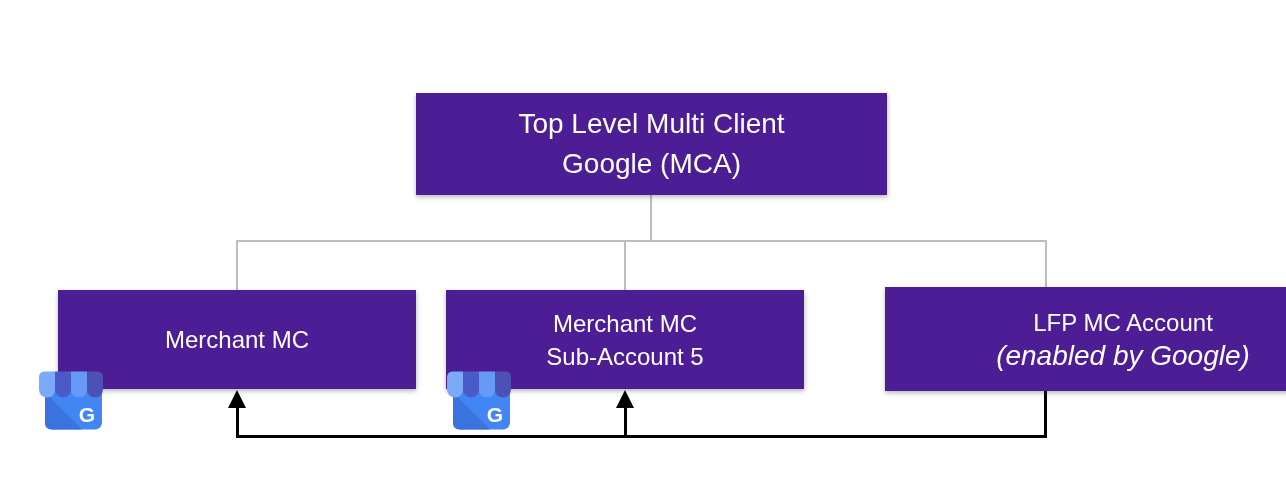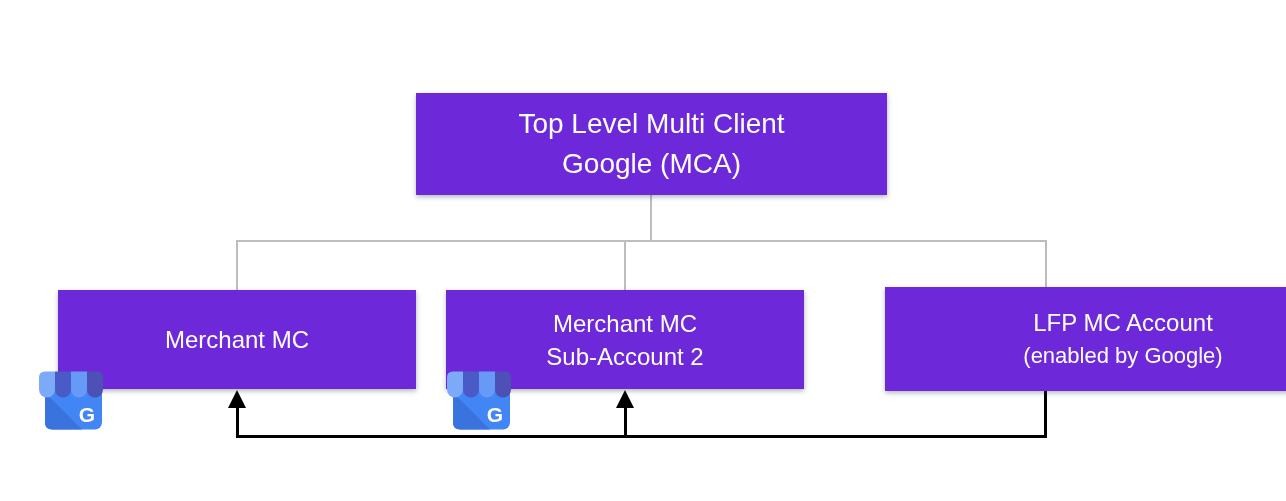--- a/index.html
+++ b/index.html
@@ -10,36 +10,36 @@
     position: relative;
     width: 1286px;
     height: 501px;
     background: #ffffff;
     overflow: hidden;
   }
 
   
   .box {
     position: absolute;
-    background: #6d28d9;
+    background: #4c1d95;
     color: #ffffff;
     display: flex;
     flex-direction: column;
     align-items: center;
     justify-content: center;
     text-align: center;
     box-shadow: 0 2px 4px rgba(60,64,67,0.28), 1px 2px 6px rgba(60,64,67,0.12);
   }
   .box .l1, .box .l2 { white-space: nowrap; }
 
   .box-top  { left: 416px; top: 93px;  width: 471px; height: 102px; font-size: 28px; line-height: 40px; }
   .box-sub1 { left: 58px;  top: 290px; width: 358px; height: 99px;  font-size: 24px; line-height: 33px; }
   .box-sub2 { left: 446px; top: 290px; width: 358px; height: 99px;  font-size: 24px; line-height: 33px; }
   .box-lfp  { left: 885px; top: 287px; width: 476px; height: 104px; font-size: 24px; line-height: 33px; }
-  .box-lfp .l2 { font-size: 22px; }
+  .box-lfp .l2 { font-size: 28px; font-style: italic; }
 
   
   .gline { position: absolute; background: #BDBDBD; }
   .g-stem   { left: 650px;  top: 195px; width: 2px;   height: 47px; }
   .g-rail   { left: 236px;  top: 240px; width: 811px; height: 2px; }
   .g-drop1  { left: 236px;  top: 240px; width: 2px;   height: 50px; }
   .g-drop2  { left: 624px;  top: 240px; width: 2px;   height: 50px; }
   .g-drop3  { left: 1045px; top: 240px; width: 2px;   height: 48px; }
 
   
@@ -86,21 +86,21 @@
     <div class="l1">Top Level Multi Client</div>
     <div class="l2">Google (MCA)</div>
   </div>
 
   <div class="box box-sub1">
     <div class="l1">Merchant MC</div>
   </div>
 
   <div class="box box-sub2">
     <div class="l1">Merchant MC</div>
-    <div class="l2">Sub-Account 2</div>
+    <div class="l2">Sub-Account 5</div>
   </div>
 
   <div class="box box-lfp">
     <div class="l1">LFP MC Account</div>
     <div class="l2">(enabled by Google)</div>
   </div>
 
   <svg class="gbp-icon gbp-1" viewBox="0 0 70 64">
     <rect x="7" y="20" width="57" height="42" rx="7" fill="#4285F4"></rect>
     <path d="M7 25 L44 62 L14 62 Q7 62 7 55 Z" fill="#3A73DE"></path>

